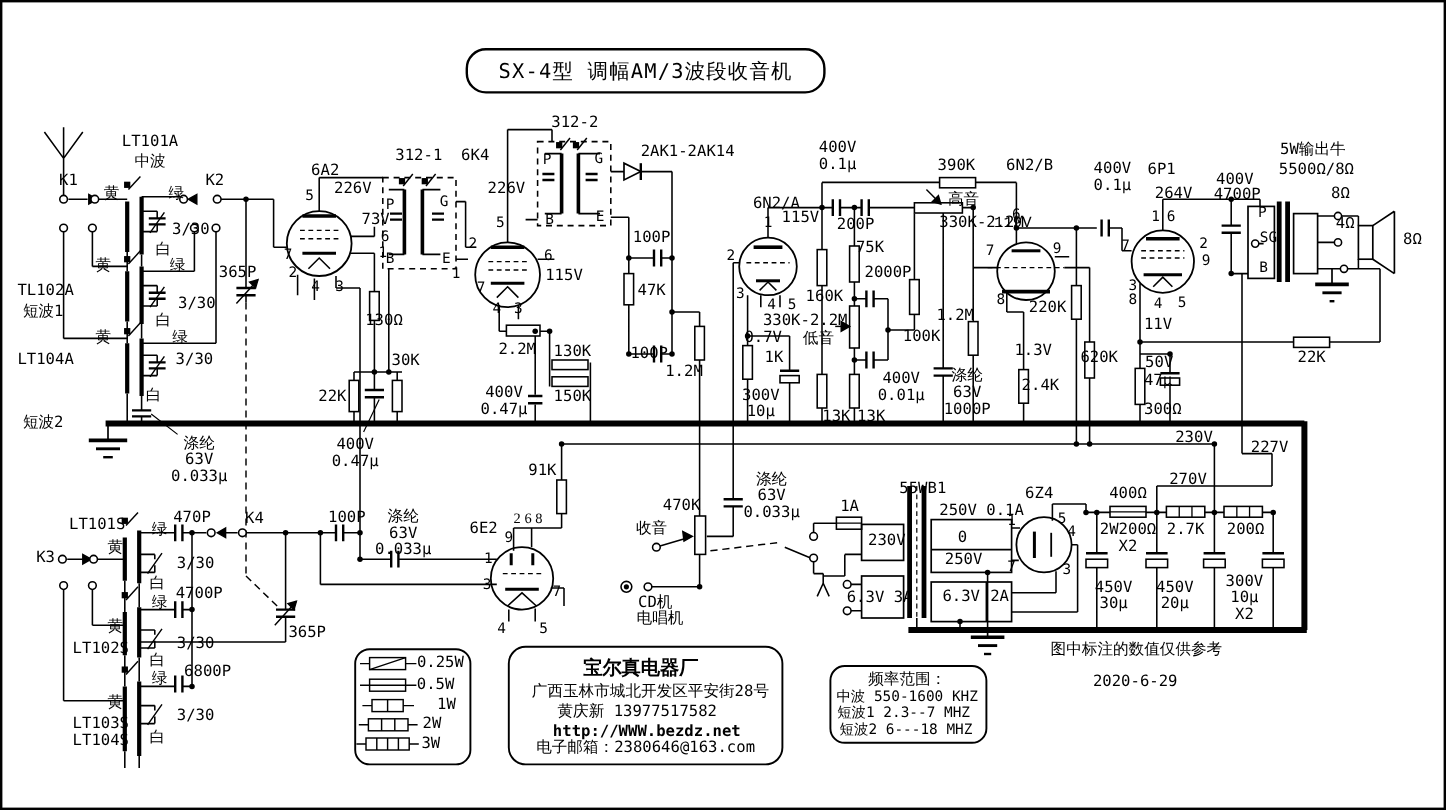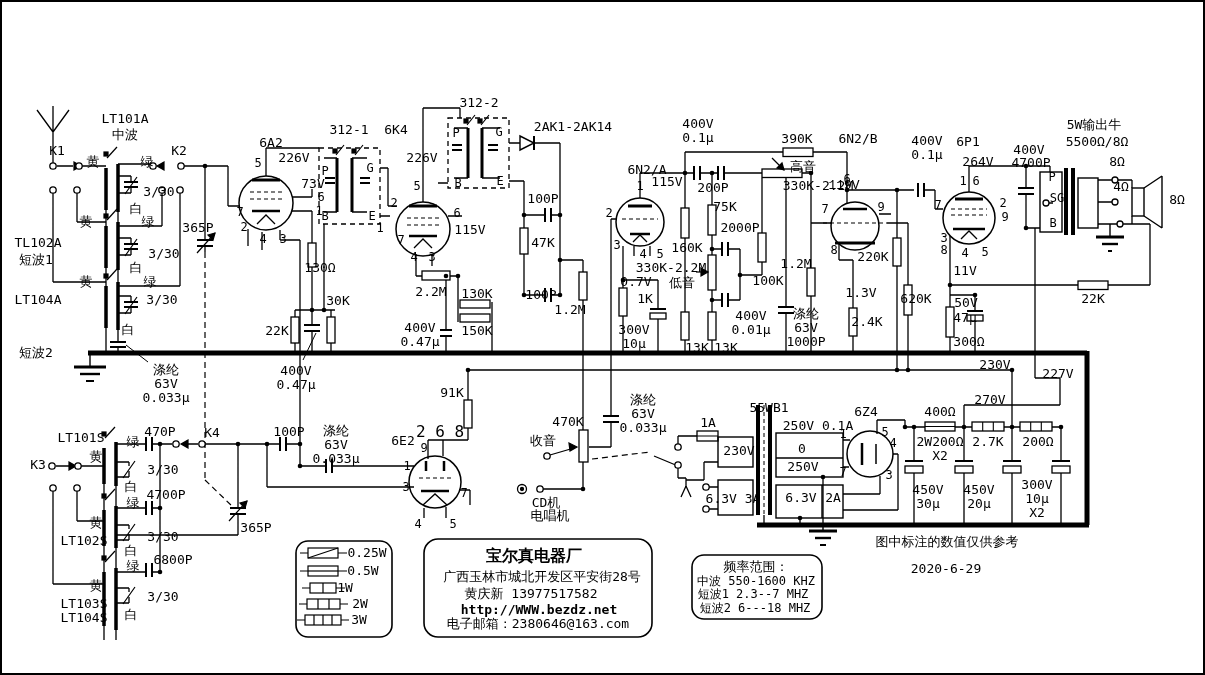--- a/index.html
+++ b/index.html
@@ -397,20 +397,21 @@
         <circle cx="975" cy="295" r="2.3"></circle>
     <circle cx="823" cy="477" r="2.3"></circle>
         <circle cx="800" cy="518" r="2.3"></circle>
         <circle cx="324" cy="310" r="2.3"></circle>
     <circle cx="312" cy="310" r="2.3"></circle>
         <circle cx="446" cy="276" r="2.3"></circle>
         <circle cx="458" cy="276" r="2.3"></circle>
   </g>
 </svg>
 
+<div class="title-box">SX-4型  调幅AM/3波段收音机</div>
 
 <div>
       <div class="lbl" style="left: 125px; top: 119px;">LT101A</div>
       <div class="lbl" style="left: 125px; top: 135px;">中波</div>
       <div class="lbl" style="left: 57px; top: 151px;">K1</div>
       <div class="lbl" style="left: 93px; top: 162px;">黄</div>
       <div class="lbl" style="left: 147px; top: 162px;">绿</div>
       <div class="lbl" style="left: 179px; top: 151px;">K2</div>
       <div class="lbl" style="left: 159px; top: 192px;">3/30</div>
       <div class="lbl" style="left: 136px; top: 209px;">白</div>
@@ -575,21 +576,21 @@
       <div class="lbl" style="left: 988px; top: 442px;">2.7K</div>
       <div class="lbl" style="left: 1038px; top: 442px;">200Ω</div>
       <div class="lbl" style="left: 928px; top: 497px;">450V
 30µ</div>
       <div class="lbl" style="left: 979px; top: 497px;">450V
 20µ</div>
       <div class="lbl" style="left: 1037px; top: 499px;">300V
 10µ
 X2</div>
       <div class="lbl" style="left: 452px; top: 393px;">91K</div>
-      <div class="lbl" style="left: 440px; top: 432px; font-size: 16px;">2 6 8</div>
+      <div class="lbl" style="left: 440px; top: 432px; font-size: 12px; font-family: Liberation Serif, serif;">2 6 8</div>
       <div class="lbl" style="left: 403px; top: 441px;">6E2</div>
       <div class="lbl" style="left: 424px; top: 448px; font-size: 12px;">9</div>
       <div class="lbl" style="left: 407px; top: 466px; font-size: 12px;">1</div>
       <div class="lbl" style="left: 406px; top: 487px; font-size: 12px;">3</div>
       <div class="lbl" style="left: 464px; top: 493px; font-size: 12px;">7</div>
       <div class="lbl" style="left: 418px; top: 524px; font-size: 12px;">4</div>
       <div class="lbl" style="left: 453px; top: 524px; font-size: 12px;">5</div>
       <div class="lbl" style="left: 336px; top: 445px;">涤纶
 63V
 0.033µ</div>
@@ -611,21 +612,21 @@
       <div class="lbl" style="left: 173px; top: 560px;">6800P</div>
       <div class="lbl" style="left: 133px; top: 566px;">绿</div>
       <div class="lbl" style="left: 96px; top: 586px;">黄</div>
       <div class="lbl" style="left: 131px; top: 615px;">白</div>
       <div class="lbl" style="left: 84px; top: 604px;">LT103S</div>
       <div class="lbl" style="left: 84px; top: 618px; text-align: right;">LT104S</div>
       <div class="lbl" style="left: 163px; top: 597px;">3/30</div>
       <div class="lbl" style="left: 256px; top: 528px;">365P</div>
       <div class="lbl" style="left: 367px; top: 553px;">0.25W</div>
       <div class="lbl" style="left: 363px; top: 571px;">0.5W</div>
-      <div class="lbl" style="left: 345px; top: 588px;">1W</div>
+      <div class="lbl" style="left: 372px; top: 588px;">1W</div>
       <div class="lbl" style="left: 360px; top: 604px;">2W</div>
       <div class="lbl" style="left: 359px; top: 620px;">3W</div>
       <div class="lbl bold" style="left: 534px; top: 556px; font-size: 16px;">宝尔真电器厂</div>
       <div class="lbl" style="left: 542px; top: 577px;">广西玉林市城北开发区平安街28号</div>
       <div class="lbl" style="left: 531px; top: 594px;">黄庆新    13977517582</div>
       <div class="lbl" style="left: 539px; top: 610px; font-weight: bold;">http://WWW.bezdz.net</div>
       <div class="lbl" style="left: 538px; top: 624px;">电子邮箱：2380646@163.com</div>
       <div class="lbl" style="left: 756px; top: 567px;">频率范围：</div>
       <div class="lbl" style="left: 756px; top: 581px; font-size: 12px;">中波  550-1600 KHZ</div>
       <div class="lbl" style="left: 753px; top: 594px; font-size: 12px;">短波1  2.3--7 MHZ</div>

